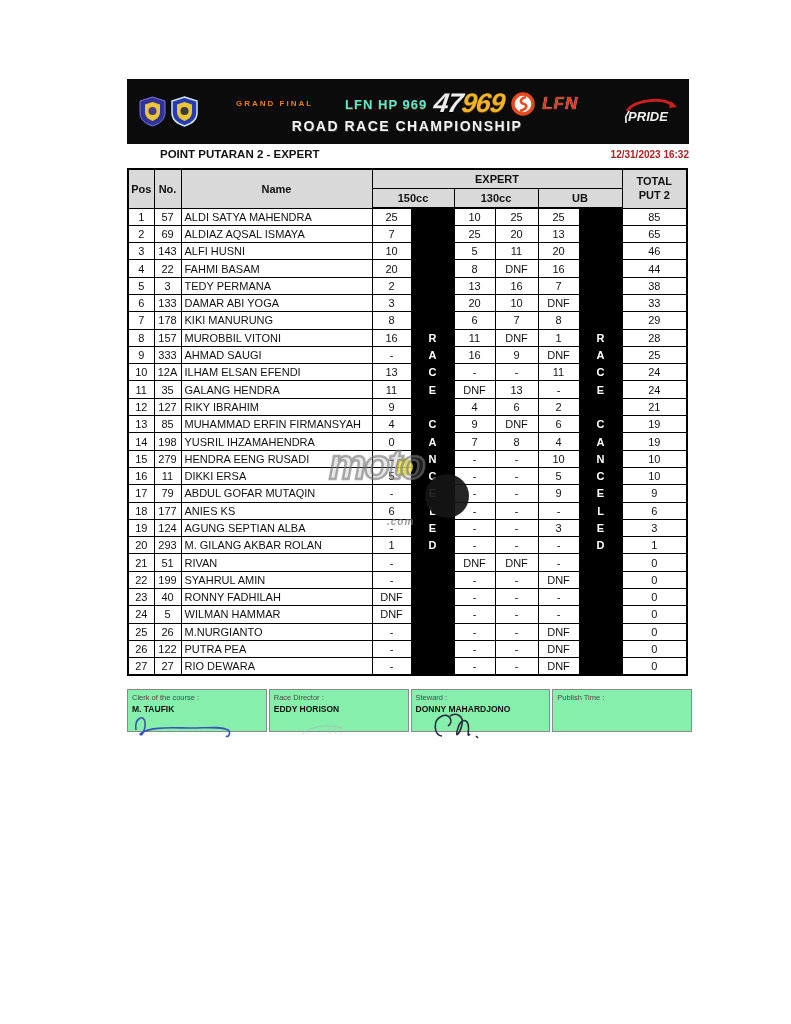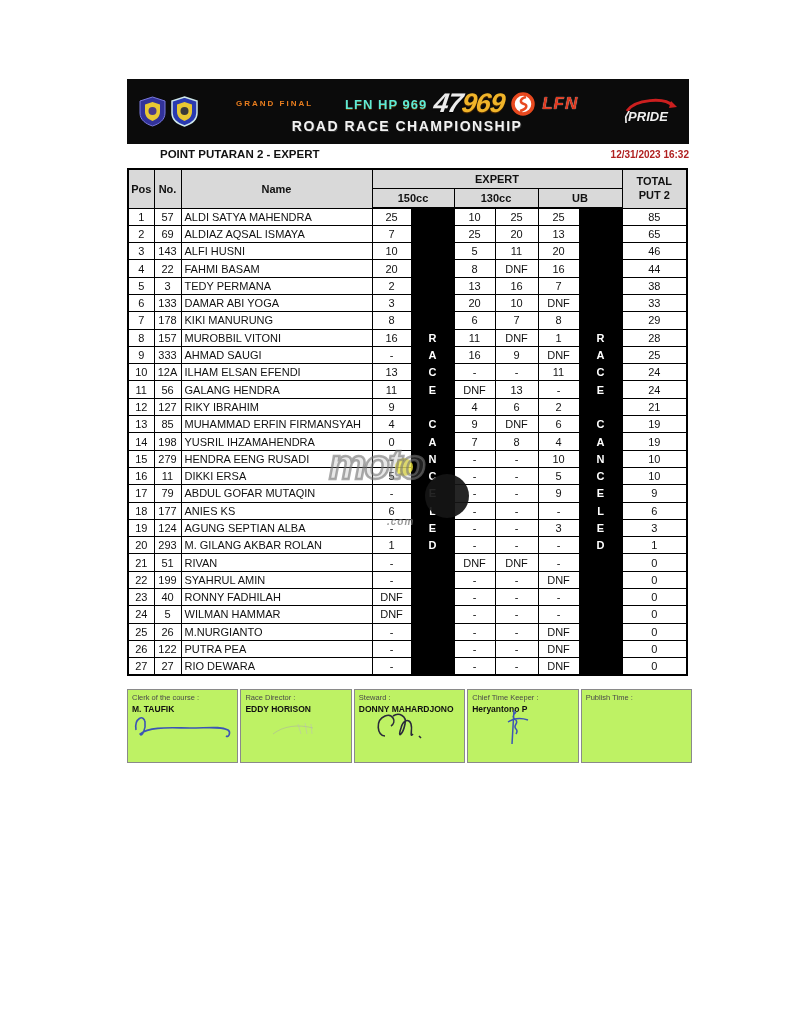--- a/index.html
+++ b/index.html
@@ -42,21 +42,21 @@
   .watermark{left:323px;top:444px;width:170px;height:95px;pointer-events:none;z-index:10;font-style:italic;font-weight:bold;}
   .wm-line{position:absolute;color:rgba(150,150,150,0.22);-webkit-text-stroke:2.5px rgba(115,115,115,0.6);font-size:42px;letter-spacing:-2px;line-height:1;}
   .wm-moto{left:6px;top:0px;}
   .wm-balap{left:16px;top:29px;}
   .wm-com{position:absolute;left:64px;top:72px;font-size:10px;color:rgba(120,120,120,0.75);-webkit-text-stroke:0;letter-spacing:1px;}
   .wm-yellow{position:absolute;left:72px;top:14px;width:18px;height:18px;border-radius:50%;background:#ece33c;opacity:.8;}
   .wm-dark{position:absolute;left:102px;top:30px;width:44px;height:44px;border-radius:50%;background:#141414;opacity:.93;}
 
   
   .footer{left:127px;top:689px;width:565px;display:flex;gap:2px;}
-  .sig-box{flex:1;border:1px solid #8a8a8a;height:74px;box-sizing:border-box;padding:3px 4px;position:relative;background:#bef264;}
+  .sig-box{flex:1;border:1px solid #8a8a8a;height:43px;box-sizing:border-box;padding:3px 4px;position:relative;background:#86efac;}
   .sig-label{font-size:7.5px;color:#4a4a4a;}
   .sig-name{font-size:8.5px;font-weight:bold;color:#111;margin-top:2px;}
   .sig-svg{position:absolute;left:2px;top:18px;}
 </style>
 </head>
 <body>
 
 <div class="abs banner">
   <div class="logo-shields">
     <svg width="27" height="31" viewBox="0 0 27 31">
@@ -246,21 +246,21 @@
     <td class="c-150">13</td>
     <td class="c-blk1 blk">C</td>
     <td class="c-130a">-</td>
     <td class="c-130b">-</td>
     <td class="c-ub">11</td>
     <td class="c-blk2 blk">C</td>
     <td class="c-total">24</td>
   </tr>
         <tr>
     <td class="c-pos">11</td>
-    <td class="c-no">56</td>
+    <td class="c-no">35</td>
     <td class="c-name">GALANG HENDRA</td>
     <td class="c-150">11</td>
     <td class="c-blk1 blk">E</td>
     <td class="c-130a">DNF</td>
     <td class="c-130b">13</td>
     <td class="c-ub">-</td>
     <td class="c-blk2 blk">E</td>
     <td class="c-total">24</td>
   </tr>
         <tr>
@@ -483,23 +483,16 @@
     </svg>
   </div>
   <div class="sig-box">
     <div class="sig-label">Steward :</div>
     <div class="sig-name">DONNY MAHARDJONO</div>
     <svg class="sig-svg" width="105" height="34" viewBox="0 0 105 34">
       <path d="M28 28 C20 28 18 12 28 8 C36 5 40 14 34 18 M36 8 C42 4 50 8 48 16 C46 26 40 32 44 20 C46 12 52 10 54 16 C56 22 52 30 56 26 M62 28 L64 30" fill="none" stroke="#2a2a3a" stroke-width="1.6"></path>
     </svg>
   </div>
   <div class="sig-box">
-    <div class="sig-label">Chief Time Keeper :</div>
-    <div class="sig-name">Heryantono P</div>
-    <svg class="sig-svg" width="105" height="38" viewBox="0 0 105 38">
-      <path d="M46 4 C38 12 50 10 46 16 C42 22 50 20 46 26 M44 2 L42 36 M38 14 C44 10 52 10 58 12" fill="none" stroke="#3b55b5" stroke-width="1.5"></path>
-    </svg>
-  </div>
-  <div class="sig-box">
     <div class="sig-label">Publish Time :</div>
     <div class="sig-name"></div>
   </div>
 </div>
 
 </body></html>

